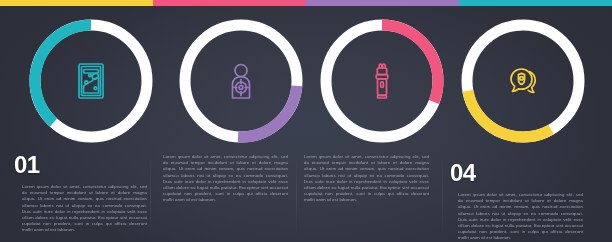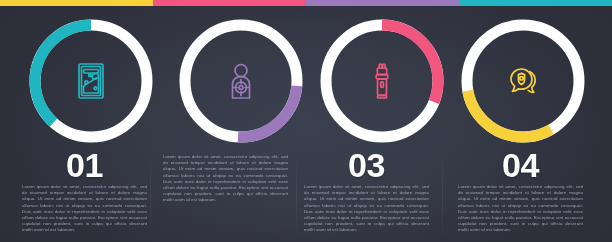--- a/index.html
+++ b/index.html
@@ -71,24 +71,24 @@
     height: 92px;
   }
   .col {
     position: absolute;
     top: 0;
     width: 141px;
   }
   .col.c0 { left: 14px; }
   .col.c1 { left: 155px; }
   .col.c2 { left: 296px; }
-  .col.c3 { left: 450px; }
+  .col.c3 { left: 450px; margin-top: 8px; }
   .step-number {
-    text-align: center;
-    font-size: 34px;
+    text-align: left;
+    font-size: 24px;
     font-weight: bold;
     color: #ffffff;
     letter-spacing: -0.5px;
     line-height: 30px;
     text-shadow: 0 1px 2px rgba(0,0,0,0.35);
   }
   .step-text {
     margin-top: 4px;
     padding: 0 8px;
     font-size: 4.4px;
@@ -196,21 +196,20 @@
     <div class="divider" style="left:442px"></div>
 
     <div class="col c0">
       <div class="step-number">01</div>
       <div class="step-text">Lorem ipsum dolor sit amet, consectetur adipiscing elit, sed do eiusmod tempor incididunt ut labore et dolore magna aliqua. Ut enim ad minim veniam, quis nostrud exercitation ullamco laboris nisi ut aliquip ex ea commodo consequat. Duis aute irure dolor in reprehenderit in voluptate velit esse cillum dolore eu fugiat nulla pariatur. Excepteur sint occaecat cupidatat non proident, sunt in culpa qui officia deserunt mollit anim id est laborum.</div>
     </div>
     <div class="col c1">
       <div class="step-text">Lorem ipsum dolor sit amet, consectetur adipiscing elit, sed do eiusmod tempor incididunt ut labore et dolore magna aliqua. Ut enim ad minim veniam, quis nostrud exercitation ullamco laboris nisi ut aliquip ex ea commodo consequat. Duis aute irure dolor in reprehenderit in voluptate velit esse cillum dolore eu fugiat nulla pariatur. Excepteur sint occaecat cupidatat non proident, sunt in culpa qui officia deserunt mollit anim id est laborum.</div>
     </div>
     <div class="col c2">
-      <div class="step-number">03</div>
       <div class="step-text">Lorem ipsum dolor sit amet, consectetur adipiscing elit, sed do eiusmod tempor incididunt ut labore et dolore magna aliqua. Ut enim ad minim veniam, quis nostrud exercitation ullamco laboris nisi ut aliquip ex ea commodo consequat. Duis aute irure dolor in reprehenderit in voluptate velit esse cillum dolore eu fugiat nulla pariatur. Excepteur sint occaecat cupidatat non proident, sunt in culpa qui officia deserunt mollit anim id est laborum.</div>
     </div>
     <div class="col c3">
       <div class="step-number">04</div>
       <div class="step-text">Lorem ipsum dolor sit amet, consectetur adipiscing elit, sed do eiusmod tempor incididunt ut labore et dolore magna aliqua. Ut enim ad minim veniam, quis nostrud exercitation ullamco laboris nisi ut aliquip ex ea commodo consequat. Duis aute irure dolor in reprehenderit in voluptate velit esse cillum dolore eu fugiat nulla pariatur. Excepteur sint occaecat cupidatat non proident, sunt in culpa qui officia deserunt mollit anim id est laborum.</div>
     </div>
   </div>
 
 </div>
 

